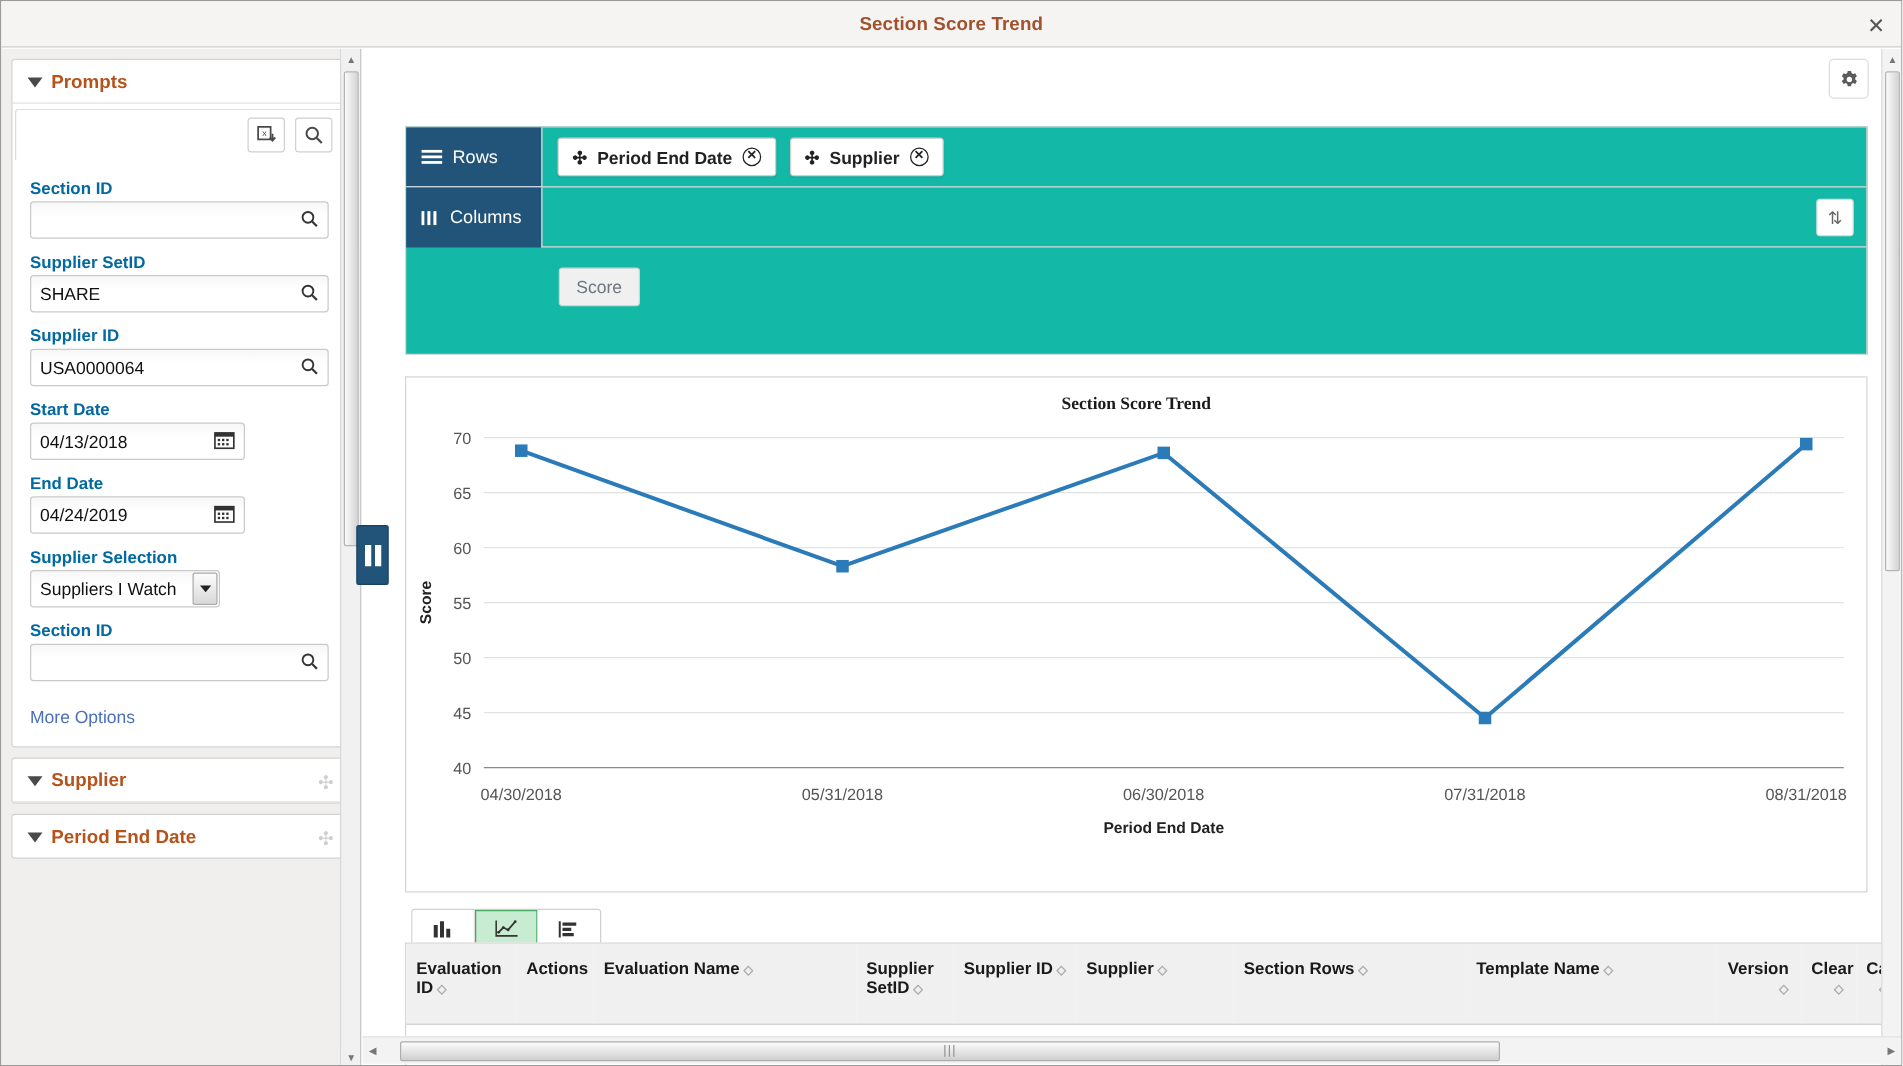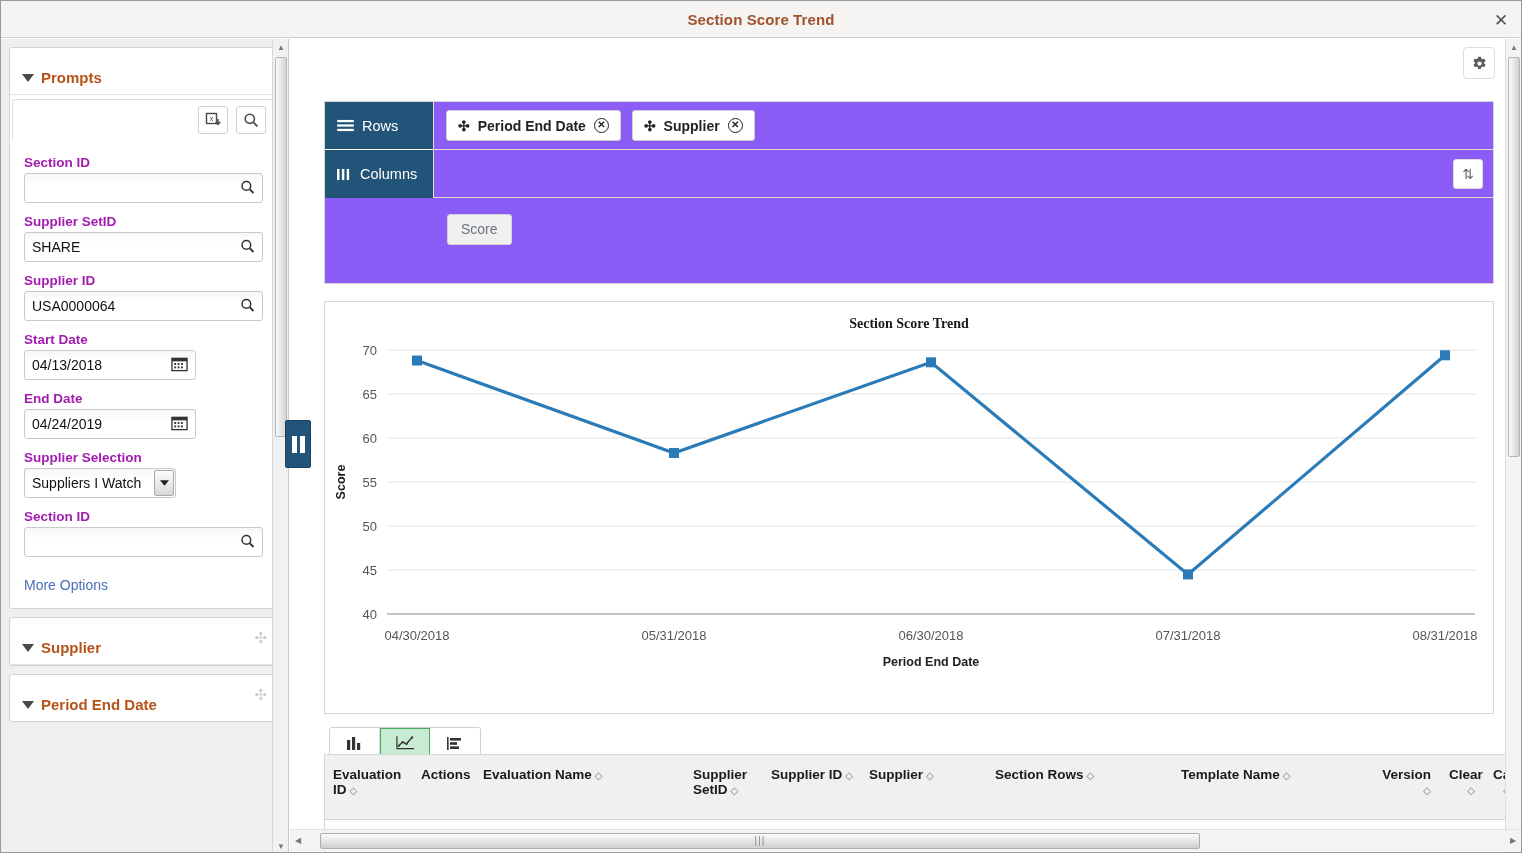--- a/index.html
+++ b/index.html
@@ -63,21 +63,21 @@
   }
 
   .panel {
     background: #fff;
     border: 1px solid #d3d3d3;
     border-radius: 3px;
     margin: 8px 10px 0 8px;
   }
   .panel-head {
     display: flex; align-items: center; gap: 7px;
-    padding: 21px 10px 8px 12px;
+    padding: 9px 10px 8px 12px;
     border-bottom: 1px solid #e2e2e2;
     position: relative;
   }
   .panel-head .caret {
     width: 0; height: 0;
     border-left: 6px solid transparent;
     border-right: 6px solid transparent;
     border-top: 8px solid #4a4a4a;
   }
   .panel-head .ptitle {
@@ -99,21 +99,21 @@
   }
   .sq-btn {
     width: 30px; height: 28px;
     border: 1px solid #d0d0d0; border-radius: 3px;
     background: #fff;
     display: flex; align-items: center; justify-content: center;
     cursor: pointer;
   }
 
   .fld-label {
-    font-size: 13.5px; font-weight: bold; color: #a21caf;
+    font-size: 13.5px; font-weight: bold; color: #0369a1;
     margin: 11px 0 3px 2px;
   }
   .fld {
     position: relative;
     height: 30px;
     border: 1px solid #c9c9c9;
     border-radius: 3px;
     background: linear-gradient(to bottom,#f7f7f7 0%,#ffffff 38%);
     display: flex; align-items: center;
     padding: 0 30px 0 7px;
@@ -184,21 +184,21 @@
     width: 32px; height: 32px;
     border: 1px solid #dcdcdc; border-radius: 4px; background: #fff;
     display: flex; align-items: center; justify-content: center;
     cursor: pointer;
   }
 
   
   .pivot {
     position: absolute; left: 34px; top: 62px;
     width: 1170px; height: 183px;
-    border: 1px solid #d6d6d6; background: #8b5cf6;
+    border: 1px solid #d6d6d6; background: #14b8a6;
   }
   .pivot-row { display: flex; }
   .pivot-tab {
     width: 108px; min-height: 48px;
     background: #225378; color: #fff;
     display: flex; align-items: center; gap: 8px;
     padding-left: 12px;
     font-size: 14.5px;
     cursor: pointer;
   }

